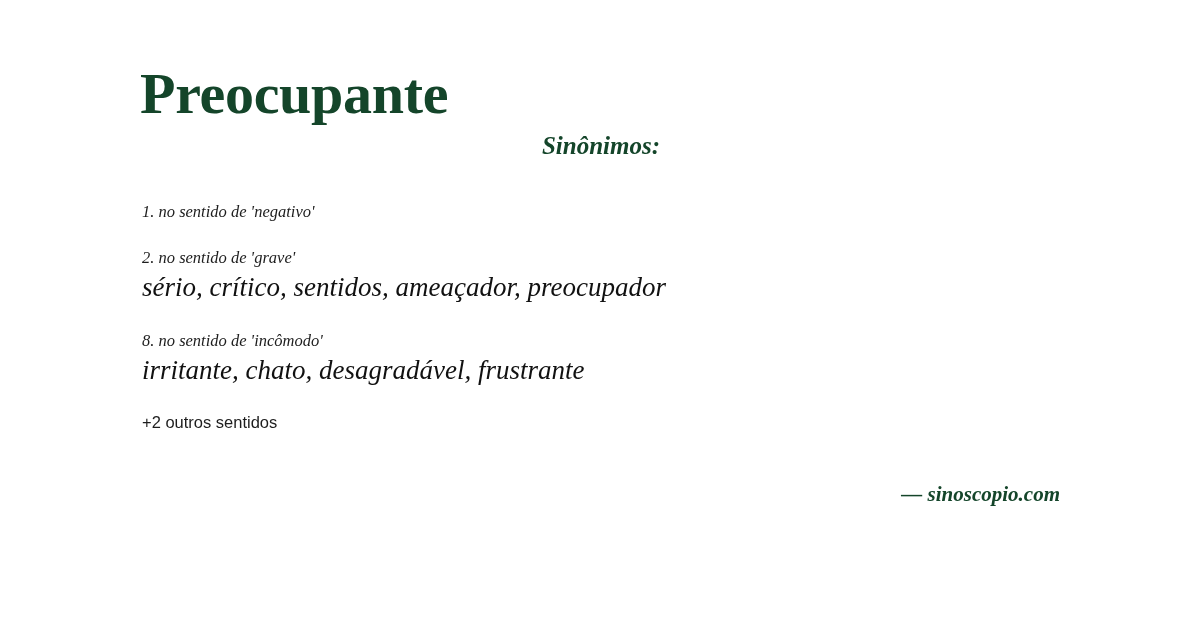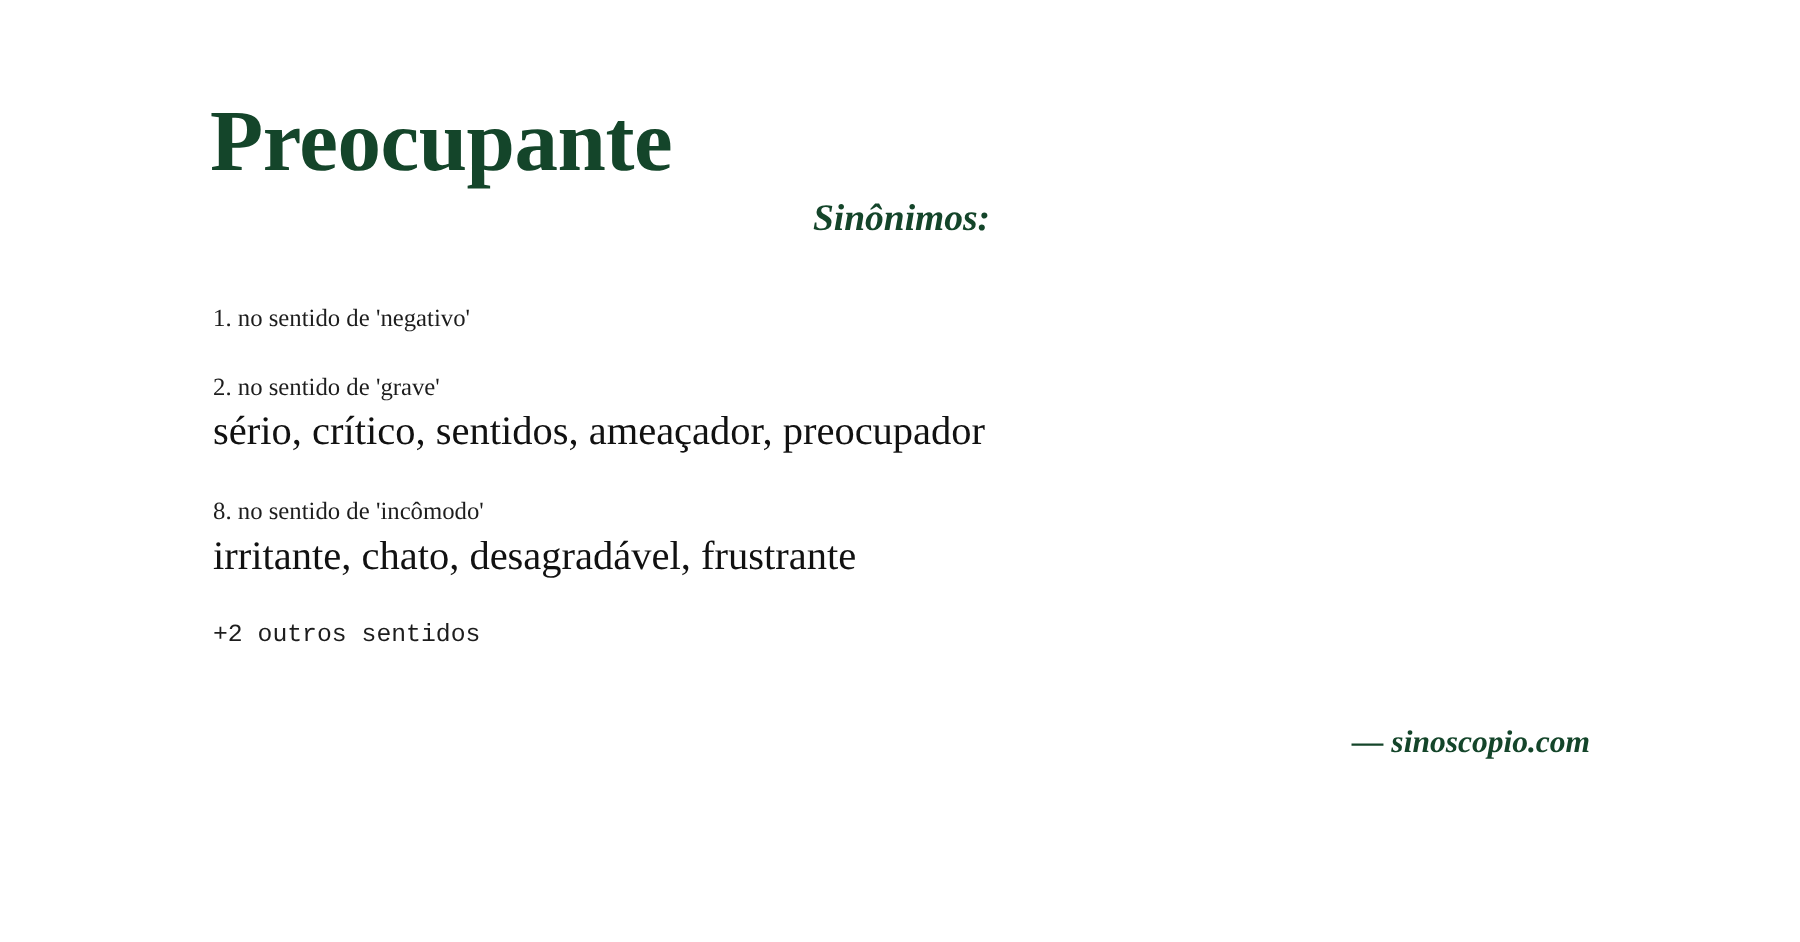--- a/index.html
+++ b/index.html
@@ -33,39 +33,40 @@
     font-family: "Liberation Serif", serif;
     font-weight: bold;
     font-style: italic;
     font-size: 25px;
     color: #14452a;
     margin: 6px 0 0 2px;
     text-align: center;
   }
   .senses {
     margin-top: 42px;
+    font-style: italic;
   }
   .sense {
     margin-bottom: 26px;
   }
   .sense-label {
     font-family: "Liberation Serif", serif;
     font-size: 16.5px;
     color: #1d1d1d;
     margin: 0 0 3px 2px;
   }
   .sense-words {
     font-family: "Liberation Serif", serif;
     font-size: 27px;
     color: #111111;
     margin: 0 0 0 2px;
     line-height: 1.25;
   }
   .more-senses {
-    font-family: Liberation Mono, monospace;
+    font-family: Liberation Sans, sans-serif;
     font-size: 16.5px;
     color: #1d1d1d;
     margin: 22px 0 0 2px;
   }
   .source {
     font-family: "Liberation Serif", serif;
     font-style: italic;
     font-weight: bold;
     font-size: 21px;
     color: #14452a;

